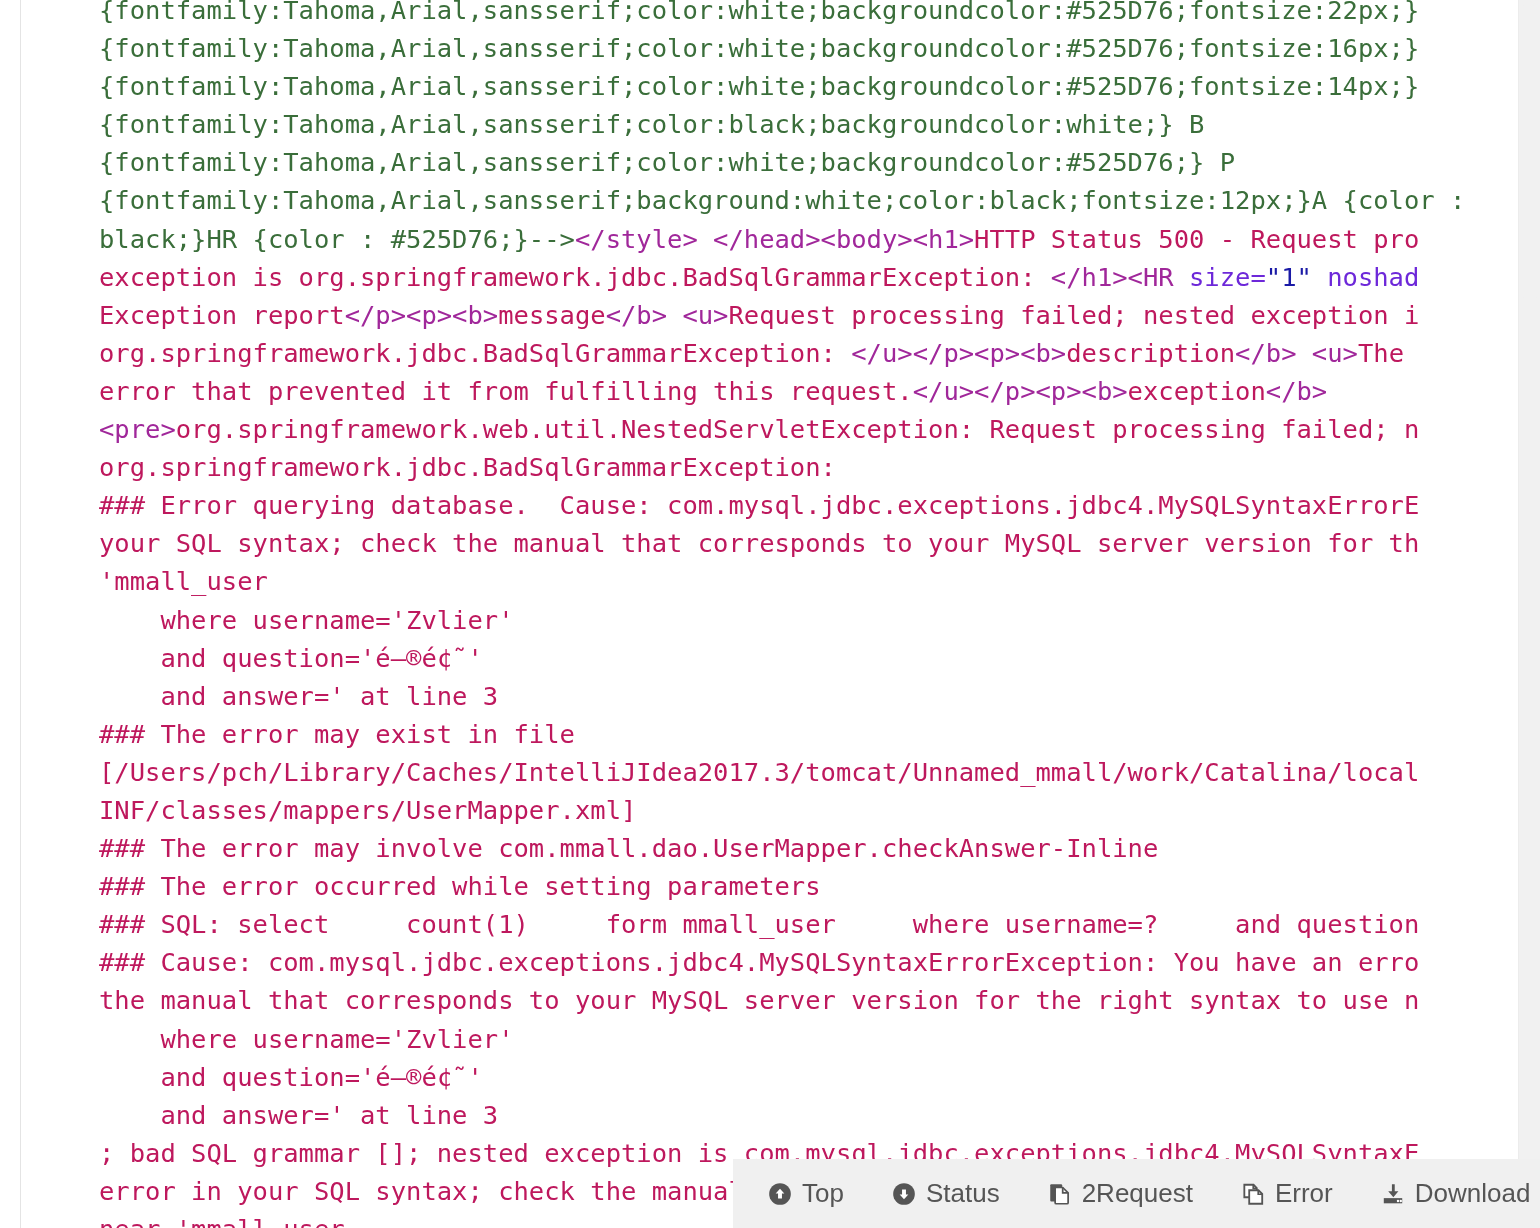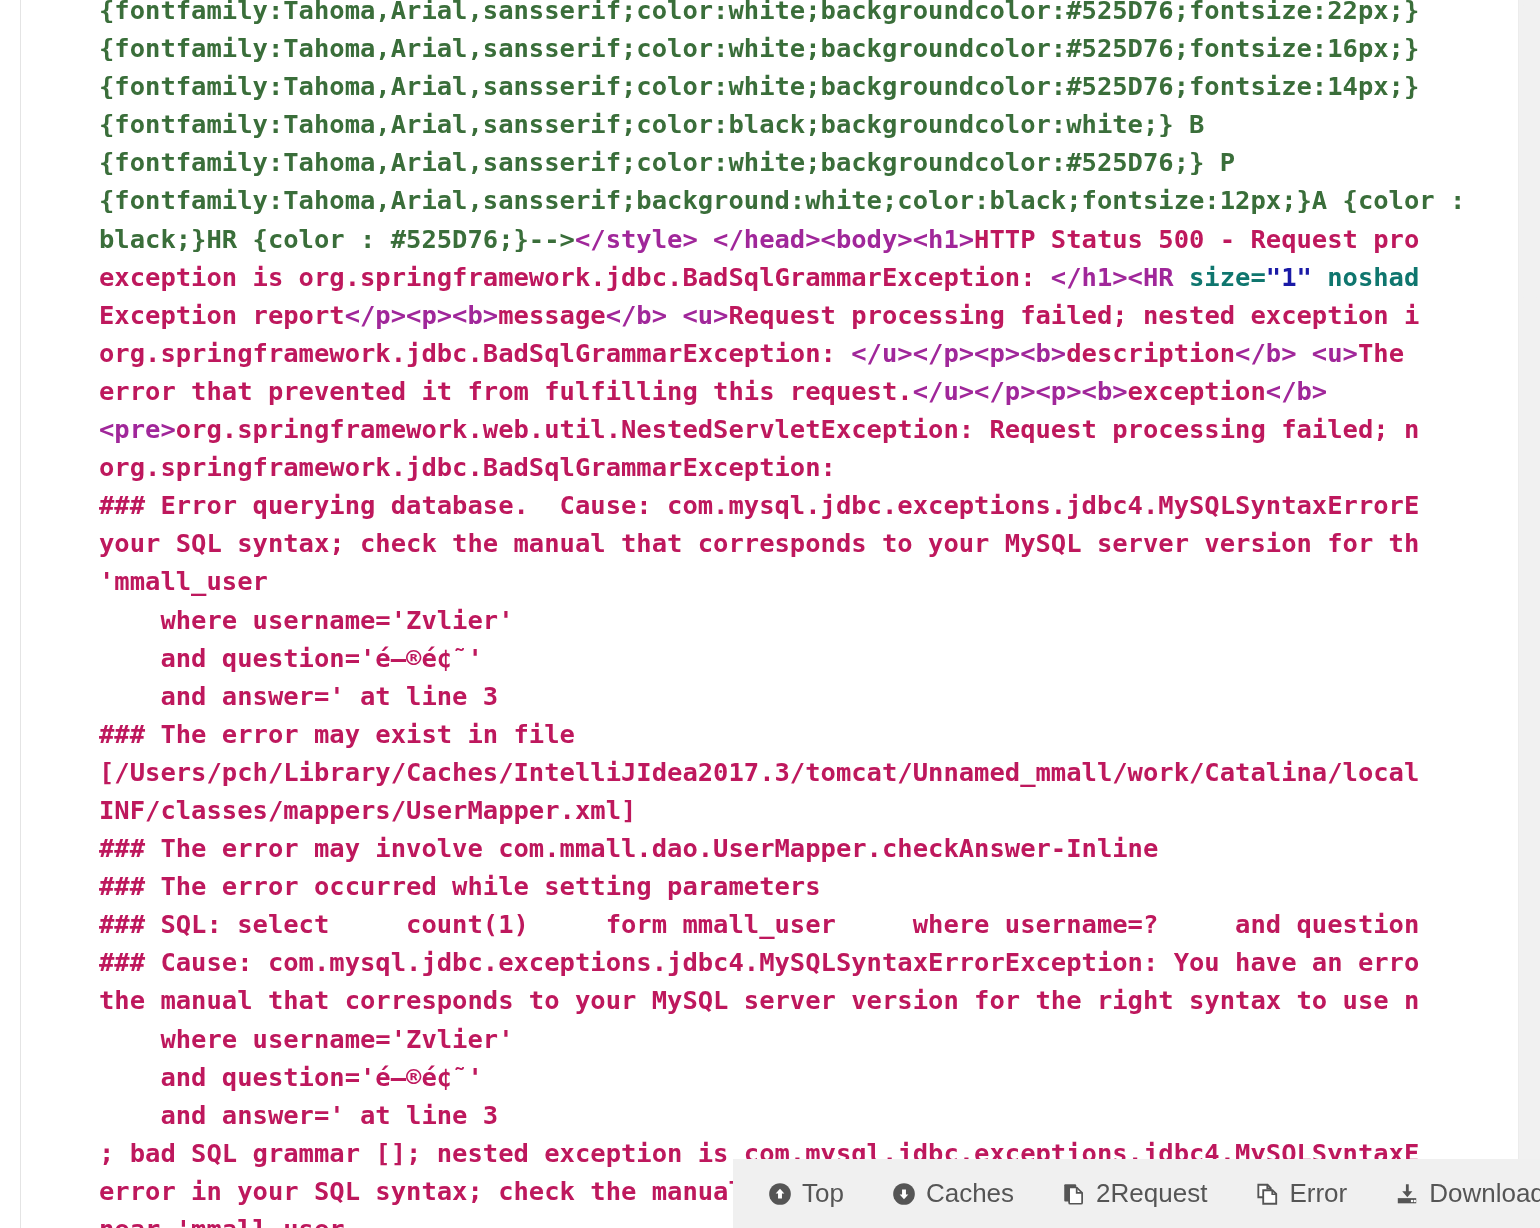--- a/index.html
+++ b/index.html
@@ -36,42 +36,41 @@
   
   .code-pane {
     position: absolute;
     left: 0;
     top: 0;
     width: 1518px;
     height: 1228px;
     overflow: hidden;
     box-sizing: border-box;
     padding: 0;
-    font-weight: bold;
   }
 
   pre.code {
     margin: 0;
     padding: 0 0 0 99px;
     font-family: "DejaVu Sans Mono", "Liberation Mono", monospace;
     font-size: 25.5px;
     line-height: 38.1px;
     color: #333333;
     white-space: pre;
     letter-spacing: 0px;
     position: relative;
     top: -9px;
   }
 
   pre.code .ln { display: block; height: 38.1px; }
 
   
   .css   { color: #3a6e3a; }   
   .tag   { color: #a0279a; text-align: right; }   
-  .attr  { color: #0f766e; margin-top: 25px; }   
+  .attr  { color: #6d28d9; margin-top: 25px; }   
   .val   { color: #1a1aa6; }   
   .txt   { color: #be185d; }   
 
   
   .vscroll {
     position: absolute;
     right: 0;
     top: 0;
     width: 22px;
     height: 1228px;
@@ -144,21 +143,21 @@
         </span>
         <span>Top</span>
       </div>
       <div class="action">
         <span>
           <svg width="26" height="26" viewBox="0 0 24 24" fill="none">
             <circle cx="12" cy="12" r="10" fill="#555"></circle>
             <path d="M12 16.8l-4-4.4h2.2V7.8h3.6v4.6H16z" fill="#fff"></path>
           </svg>
         </span>
-        <span>Caches</span>
+        <span>Status</span>
       </div>
       <div class="action">
         <span>
           <svg width="26" height="26" viewBox="0 0 24 24" fill="none">
             <rect x="3" y="3" width="11" height="16" rx="1" fill="#555"></rect>
             <path d="M8.5 6h6l5 5v9a1 1 0 0 1-1 1h-10a1 1 0 0 1-1-1V7a1 1 0 0 1 1-1z" fill="#fff" stroke="#555" stroke-width="1.6"></path>
             <path d="M14.5 6v5h5" fill="none" stroke="#555" stroke-width="1.6"></path>
           </svg>
         </span>
         <span>2Request</span>

